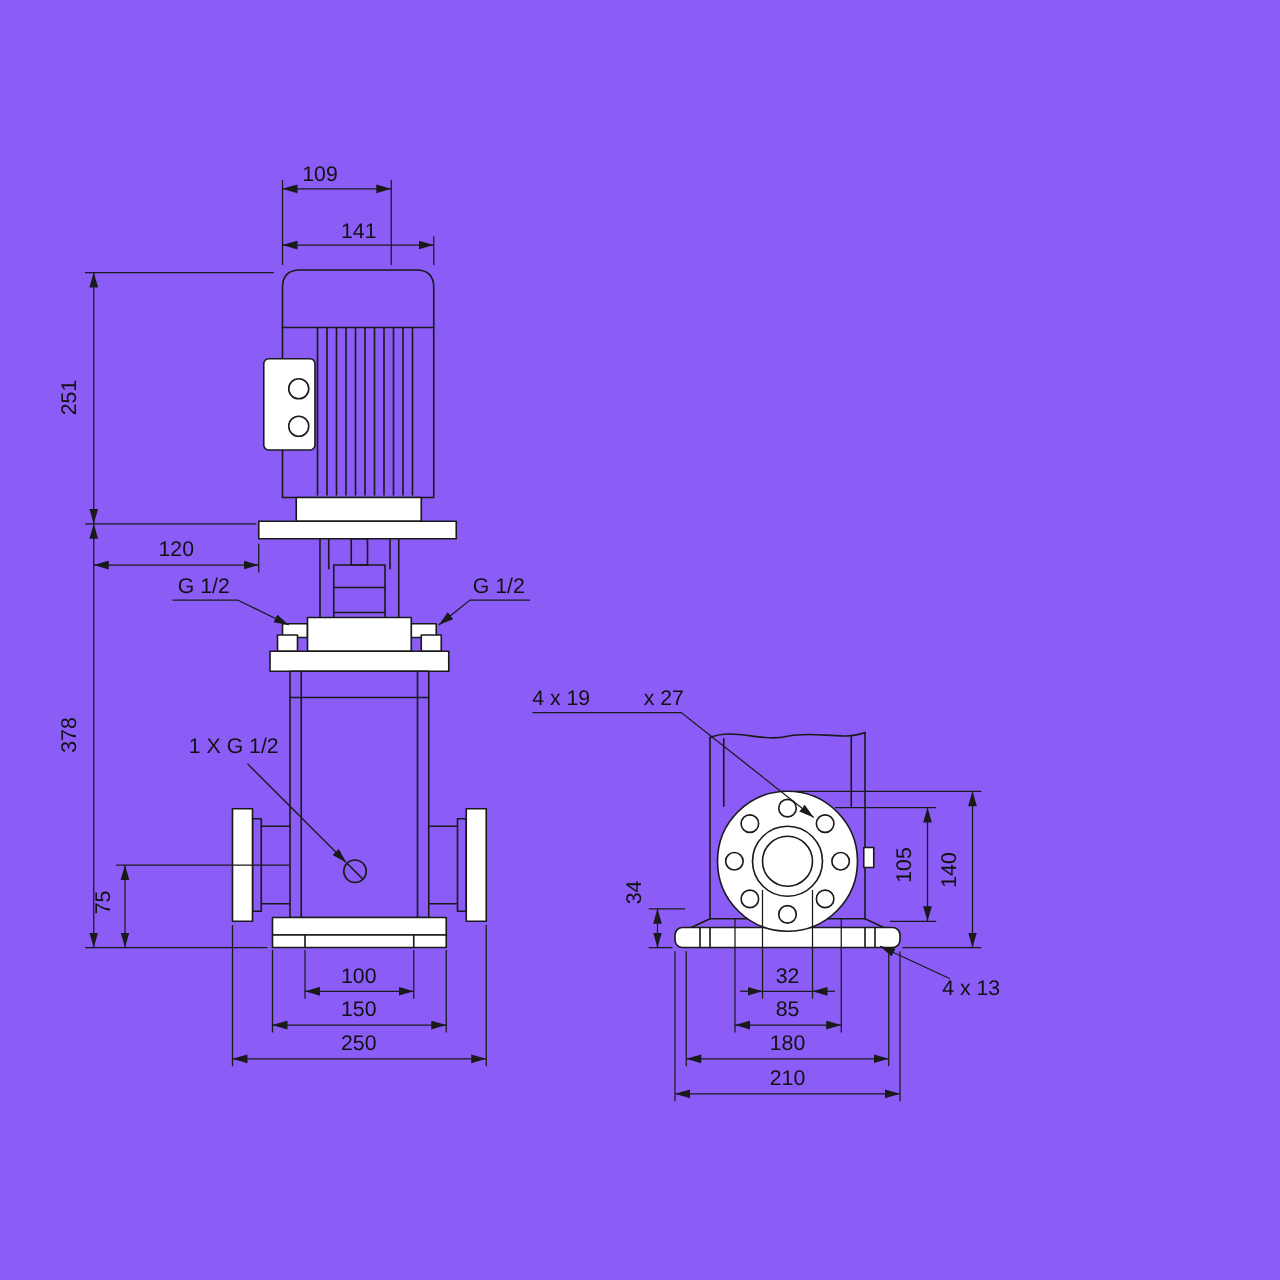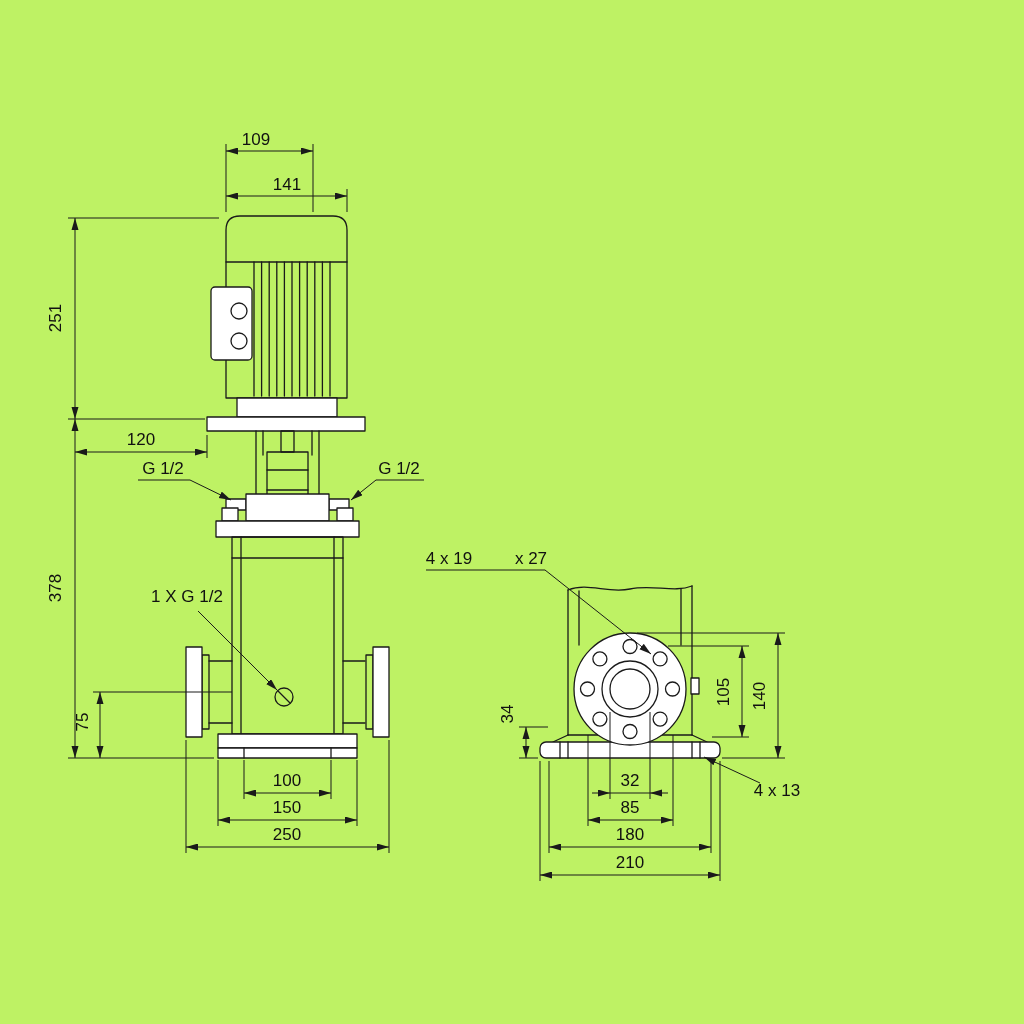--- a/index.html
+++ b/index.html
@@ -1,16 +1,16 @@
 <!DOCTYPE html>
 <html><head>
 <meta charset="utf-8">
 <style>
   html,body{margin:0;padding:0;background:#ffffff;}
-  .canvas{width:1024px;height:1024px;background:#bef264;position:relative;overflow:hidden;}
+  .canvas{width:1024px;height:1024px;background:#8b5cf6;position:relative;overflow:hidden;}
   svg{font-family:"Liberation Sans", sans-serif;}
   .obj{fill:none;stroke:#1a1a1a;stroke-width:1.3;stroke-linejoin:round;stroke-linecap:round;}
   .objf{fill:#ffffff;stroke:#1a1a1a;stroke-width:1.3;stroke-linejoin:round;}
   .dim{fill:none;stroke:#1a1a1a;stroke-width:1;}
   .dimtext{font-size:17px;fill:#111111;text-anchor:middle;}
 </style>
 </head>
 <body>
 
 <div class="canvas">

